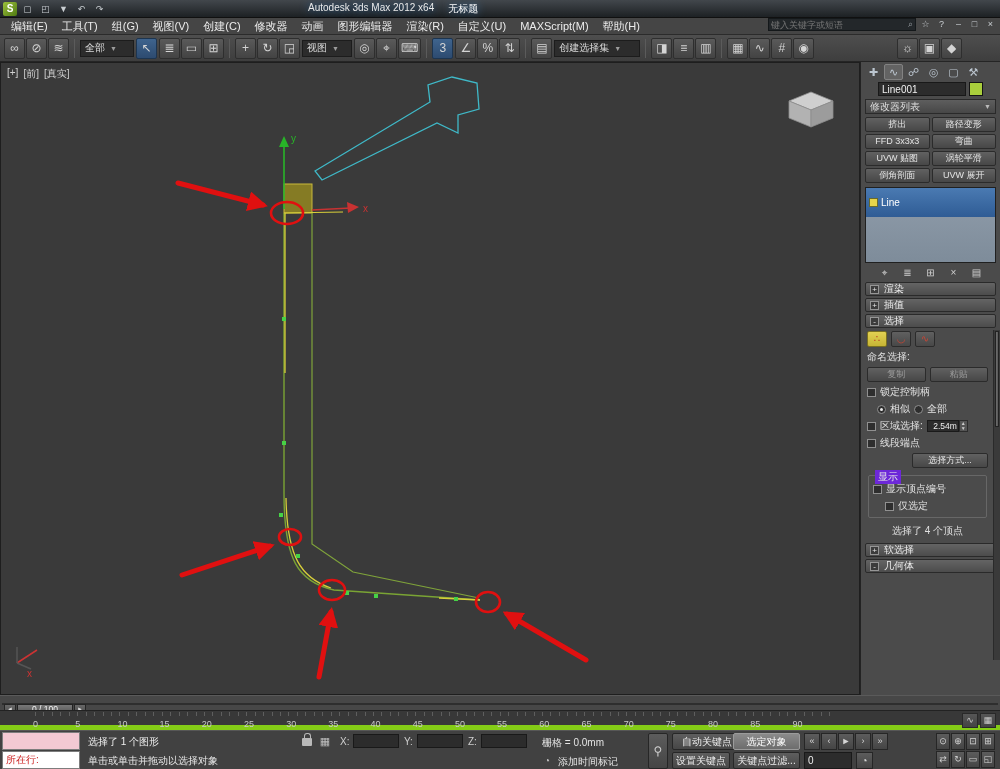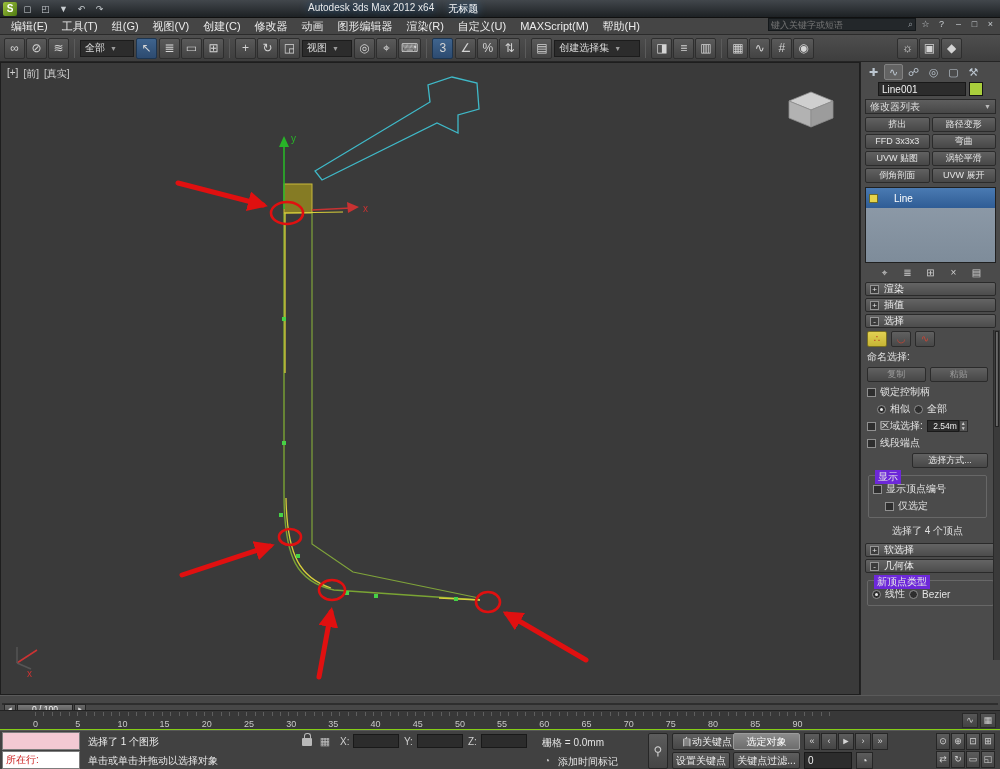--- a/index.html
+++ b/index.html
@@ -49,21 +49,21 @@
   .ptab.active{background:#636363;border-color:#828282}
   .name-row{display:flex;align-items:center;gap:3px;padding:1px 17px}
   .name-field{flex:1;height:14px;background:#2c2c2c;border:1px solid #191919;color:#f0f0f0;font-size:10px;line-height:13px;padding:0 3px}
   .swatch{width:14px;height:14px;border:1px solid #151515}
   .modlist{margin:2px 4px 1px;height:15px;background:linear-gradient(#5e5e5e,#474747);border:1px solid #2a2a2a;display:flex;align-items:center;justify-content:space-between;padding:0 4px}
   .modlist .dar{font-size:7px;color:#bbb}
   .btn-grid{display:grid;grid-template-columns:1fr 1fr;gap:2px;padding:2px 4px}
   .pbtn{height:15px;background:linear-gradient(#616161,#474747);border:1px solid #2b2b2b;border-radius:2px;color:#e4e4e4;font-size:9px;line-height:13px;text-align:center;white-space:nowrap;overflow:hidden}
   .pbtn.dis{color:#9a9a9a}
   .stack{margin:2px 4px;height:76px;background:linear-gradient(#909dab,#7e8c9a);border:1px solid #202020}
-  .stack-row{height:20px;display:flex;align-items:center;gap:16px;padding:0 3px;background:linear-gradient(#4a7ab2,#2f5c95);color:#fff;font-size:10px}
+  .stack-row{height:29px;display:flex;align-items:center;gap:3px;padding:0 3px;background:linear-gradient(#4a7ab2,#2f5c95);color:#fff;font-size:10px}
   .stack-ico{width:9px;height:9px;background:#e6d44a;border:1px solid #6a6a2a}
   .stack-tools{display:flex;justify-content:center;gap:7px;padding:1px 0 2px}
   .stbtn{width:16px;height:13px;background:transparent;border:none;color:#cfcfcf;font-size:10px;line-height:12px}
   .roll{height:14px;margin:1px 4px;background:linear-gradient(#646464,#4c4c4c);border:1px solid #2a2a2a;border-radius:2px;display:flex;align-items:center;gap:5px;padding:0 4px;color:#ececec}
   .pm{width:9px;height:9px;background:#3c3c3c;border:1px solid #969696;color:#e8e8e8;font-size:8px;line-height:8px;text-align:center}
   .sel-body{display:flex;flex-direction:column;gap:3px;padding:2px 6px 4px;margin-right:6px}
   .row{display:flex;align-items:center;gap:4px}
   .sob{width:20px;height:16px;background:linear-gradient(#606060,#484848);border:1px solid #2b2b2b;border-radius:2px;color:#cc4433;font-size:10px;line-height:14px;text-align:center}
   .sob.active{background:linear-gradient(#e3d152,#c7b535);border-color:#7a7020;color:#b32}
   .lbl{font-size:10px;color:#e2e2e2}
@@ -80,21 +80,21 @@
   .pscroll{position:absolute;right:0;top:268px;width:7px;height:330px;background:#3a3a3a;border-left:1px solid #2a2a2a}
   .pscroll .thumb{margin:1px;height:96px;background:linear-gradient(90deg,#6e6e6e,#565656);border:1px solid #222}
 
   
   .timeslider{height:14px;background:#474747;border-top:1px solid #5a5a5a;padding:7px 2px;display:flex}
   .ts-track{position:relative;flex:1;background:linear-gradient(#3d3d3d,#484848);border:1px solid #2e2e2e}
   .ts-arrow{position:absolute;top:0;width:12px;height:10px;background:linear-gradient(#676767,#4e4e4e);border:1px solid #252525;font-size:6px;line-height:9px;text-align:center;color:#ddd;padding:0}
   .ts-handle{position:absolute;left:14px;top:0;width:56px;height:10px;background:linear-gradient(#787878,#585858);border:1px solid #222;font-size:8.5px;line-height:9px;text-align:center;color:#f2f2f2}
 
   
-  .ruler{position:relative;height:20px;background:#383838;border-top:1px solid #222;border-bottom:1px solid #84cc16}
+  .ruler{position:relative;height:20px;background:#383838;border-top:1px solid #222;border-bottom:5px solid #84cc16}
   .ruler-ticks{position:absolute;left:35px;top:1px;width:795px;height:4px;background:repeating-linear-gradient(90deg,#5e5e5e 0 1px,transparent 1px 8.45px)}
   .rnums{position:absolute;left:33px;top:6px;white-space:nowrap}
   .rnum{display:inline-block;width:42.2px;font-size:9px;color:#c9c9c9}
   .rtools{position:absolute;right:4px;top:2px;display:flex;gap:2px}
   .rtb{width:16px;height:15px;background:linear-gradient(#565656,#434343);border:1px solid #292929;color:#ccc;font-size:9px;line-height:13px}
 
   
   .statusbar{position:relative;height:40px;background:#414141;border-top:1px solid #575757;font-size:10px}
   .lbox1{position:absolute;left:2px;top:1px;width:78px;height:18px;background:#f3c9d3;border:1px solid #7d7d7d}
   .lbox2{position:absolute;left:2px;top:20px;width:78px;height:18px;background:#ffffff;border:1px solid #7d7d7d;color:#cc2222;font-size:10px;line-height:16px;padding:0 3px}
@@ -514,29 +514,20 @@
     </div>
 
     <div class="roll">
       <span class="pm">+</span>
       <span>软选择</span>
     </div>
     <div class="roll">
       <span class="pm">-</span>
       <span>几何体</span>
     </div>
-    <div class="grp" style="margin:6px 6px 0">
-      <span class="cap">新顶点类型</span>
-      <div class="row">
-        <span class="rb sel"></span>
-        <span class="lbl">线性</span>
-        <span class="rb"></span>
-        <span class="lbl">Bezier</span>
-      </div>
-    </div>
 
     <div class="pscroll">
         <div class="thumb"></div>
       </div>
   </div>
 </div>
 
 <div class="timeslider">
   <div class="ts-track">
     <button class="ts-arrow" style="left:1px"><span>◄</span></button>

